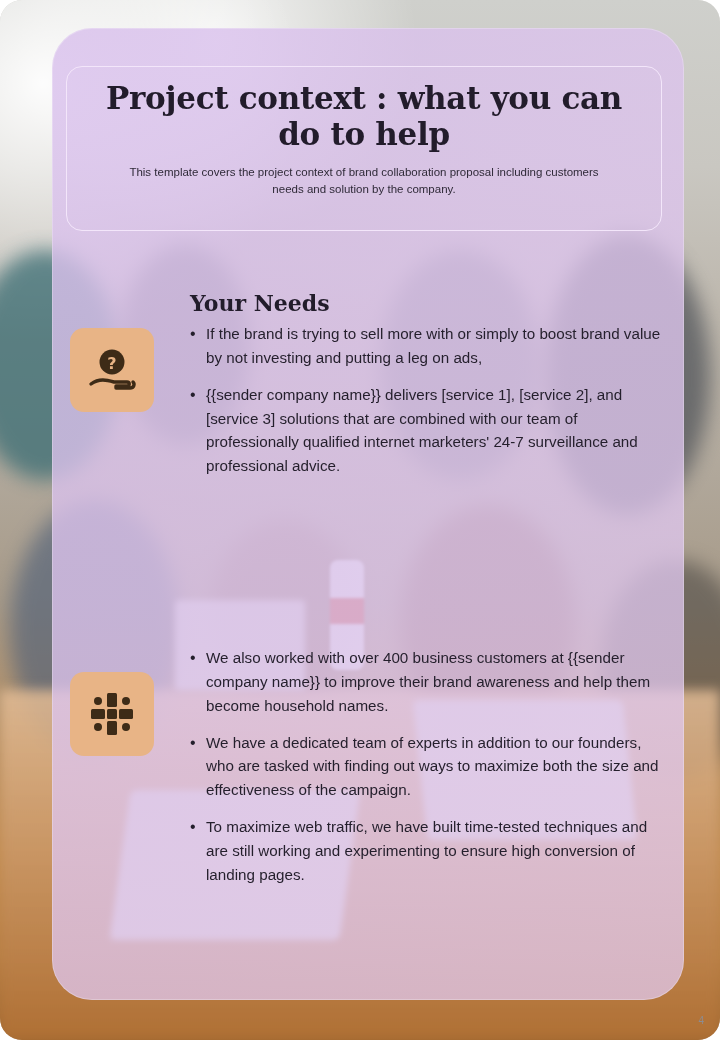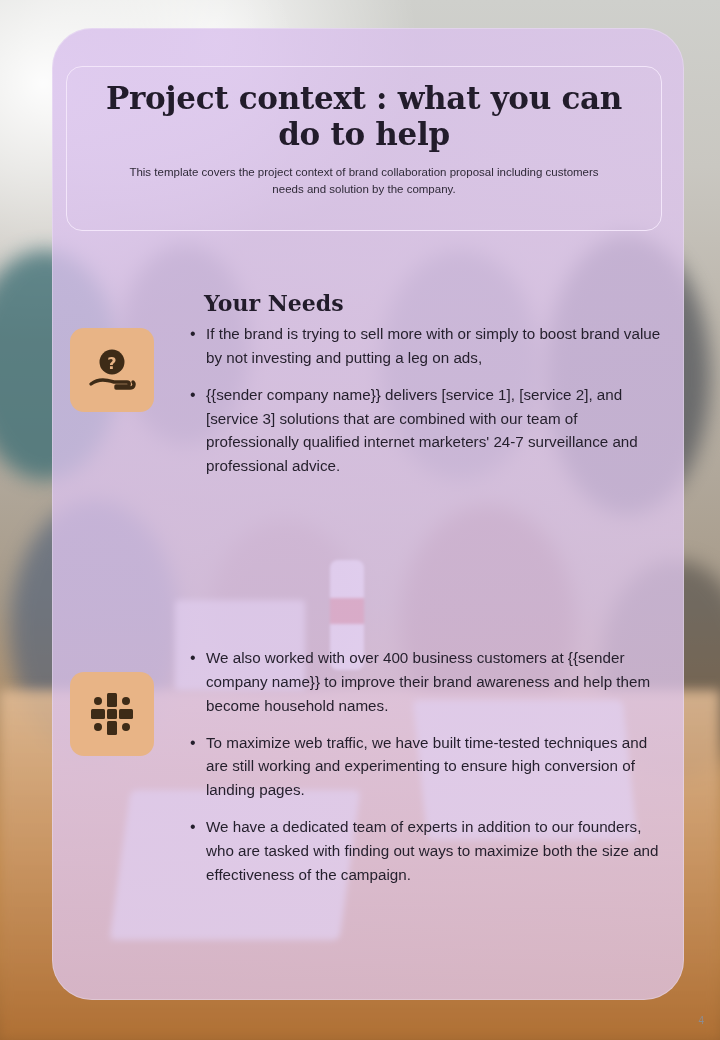--- a/index.html
+++ b/index.html
@@ -14,20 +14,21 @@
     overflow: hidden;
     position: relative;
   }
 
   
   .page {
     position: absolute;
     inset: 0;
     background: #e9e6e2;
     overflow: hidden;
+    border-radius: 22px;
   }
   .photo {
     position: absolute;
     left: 0; top: 0;
     width: 720px; height: 1040px;
     background:
       
       radial-gradient(circle at 6% 8%, rgba(255,255,255,0.95) 0%, rgba(255,255,255,0) 22%),
       radial-gradient(circle at 30% 4%, rgba(255,255,255,0.8) 0%, rgba(255,255,255,0) 18%),
       
@@ -122,21 +123,21 @@
     width: 84px; height: 84px;
     border-radius: 14px;
     background: #e8b486;
     display: flex; align-items: center; justify-content: center;
   }
   .sec-work .icon-badge { top: 32px; }
   .icon-badge svg { display: block; }
 
   .sec-body { margin-left: 118px; }
   .sec-title {
-    margin: 0 0 4px 16px;
+    margin: 0 0 4px 2px;
     font-family: "DejaVu Serif", serif;
     font-weight: 700;
     font-size: 22px;
     color: #221c2b;
   }
   ul.bullets {
     margin: 6px 0 0 0;
     padding: 0;
     list-style: none;
   }
@@ -223,22 +224,22 @@
             <circle cx="10" cy="11" r="4"></circle>
             <circle cx="38" cy="11" r="4"></circle>
             <circle cx="10" cy="37" r="4"></circle>
             <circle cx="38" cy="37" r="4"></circle>
           </g>
         </svg>
       </div>
       <div class="sec-body">
         <ul class="bullets">
           <li>We also worked with over 400 business customers at {{sender company name}} to improve their brand awareness and help them become household names.</li>
+          <li>We have a dedicated team of experts in addition to our founders, who are tasked with finding out ways to maximize both the size and effectiveness of the campaign.</li>
           <li>To maximize web traffic, we have built time-tested techniques and are still working and experimenting to ensure high conversion of landing pages.</li>
-          <li>We have a dedicated team of experts in addition to our founders, who are tasked with finding out ways to maximize both the size and effectiveness of the campaign.</li>
         </ul>
       </div>
     </div>
 
   </div>
 
   <div class="page-number">4</div>
 </div>
 
 </body></html>

